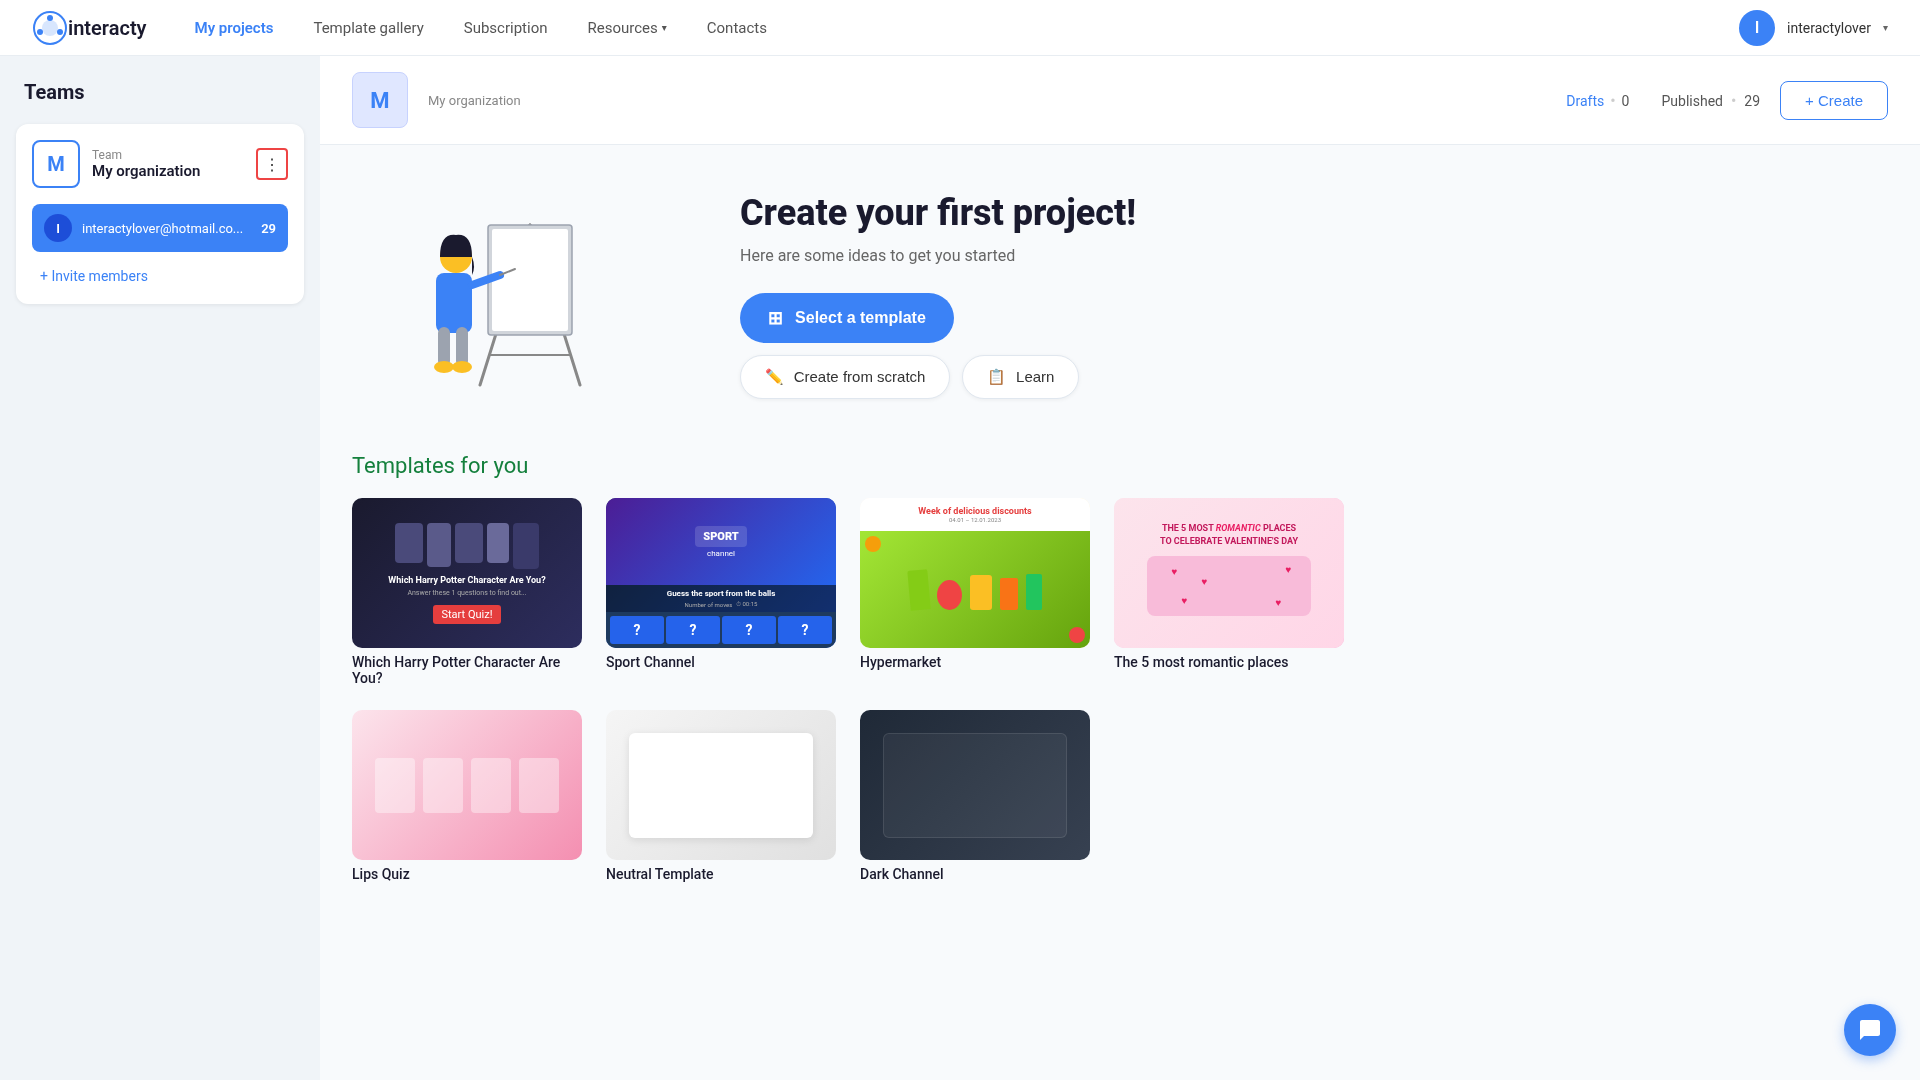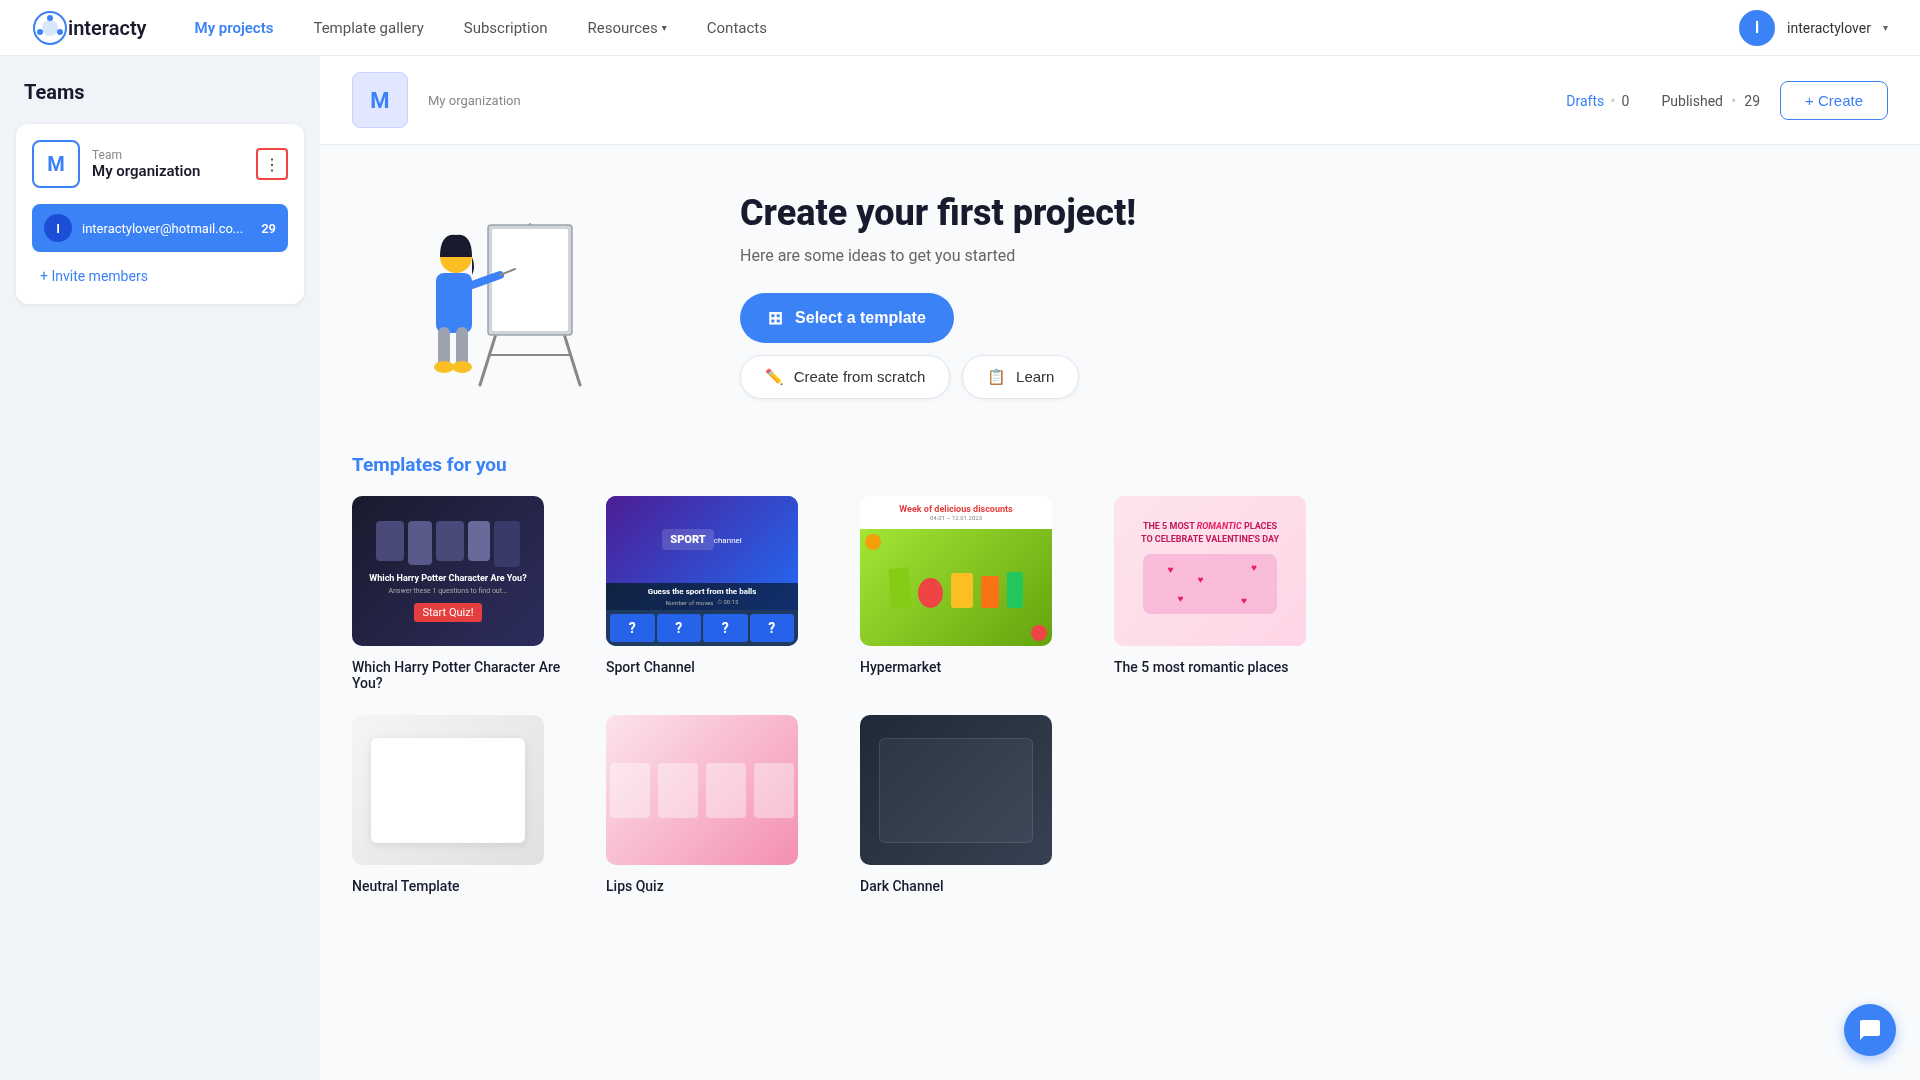--- a/index.html
+++ b/index.html
@@ -299,40 +299,40 @@
       align-items: center;
       gap: 10px;
       box-shadow: 0 1px 4px rgba(0,0,0,0.06);
     }
 
     
     .templates-section {
       padding: 8px 32px 32px;
     }
     .templates-title {
-      font-size: 19px;
-      font-weight: 700;
-      color: #3b82f6;
+      font-size: 22px;
+      font-weight: 400;
+      color: #15803d;
       margin-bottom: 20px;
     }
     .templates-grid {
       display: flex;
       gap: 24px;
       flex-wrap: wrap;
     }
     .template-card {
       width: 230px;
       cursor: pointer;
     }
     .template-thumb {
-      width: 192px;
+      width: 230px;
       height: 150px;
       border-radius: 10px;
       overflow: hidden;
-      margin-bottom: 13px;
+      margin-bottom: 6px;
       background: #e0e7ef;
       position: relative;
     }
     .template-name {
       font-size: 14px;
       font-weight: 500;
       color: #1a1a2e;
     }
 
     
@@ -723,21 +723,21 @@
               <div class="hp-cta">Start Quiz!</div>
             </div>
           </div>
           <div class="template-name">Which Harry Potter Character Are You?</div>
         </div>
 
         <div class="template-card">
           <div class="template-thumb tmpl-sport">
             <div class="sport-inner">
               <div class="sport-top">
-                <div style="display:flex;flex-direction:row;align-items:center;">
+                <div style="display:flex;flex-direction:column;align-items:center;">
                   <div class="sport-logo">SPORT</div>
                   <div style="color:#fff;font-size:8px;margin-top:2px;">channel</div>
                 </div>
               </div>
               <div class="sport-mid">
                 <div style="color:#fff;font-size:8px;font-weight:700;">Guess the sport from the balls</div>
                 <div style="color:#aaa;font-size:6px;display:flex;align-items:center;justify-content:center;gap:4px;margin-top:2px;">
                   <span>Number of moves</span>
                   <span>⏱ 00:15</span>
                 </div>
@@ -792,41 +792,41 @@
             </div>
           </div>
           <div class="template-name">The 5 most romantic places</div>
         </div>
 
       </div>
 
       <div class="templates-grid" style="margin-top:24px;">
 
         <div class="template-card">
-          <div class="template-thumb tmpl-bottom2">
-            <div style="width:100%;height:100%;background:linear-gradient(135deg,#f5f5f5,#e0e0e0);display:flex;align-items:center;justify-content:center;">
-              <div style="width:80%;height:70%;background:#fff;border-radius:6px;box-shadow:0 2px 8px rgba(0,0,0,0.1);"></div>
-            </div>
-          </div>
-          <div class="template-name">Neutral Template</div>
-        </div>
-
-        <div class="template-card">
           <div class="template-thumb tmpl-bottom1">
             <div class="lips-inner">
               <div class="lip-item" style="background:rgba(255,255,255,0.4);"></div>
               <div class="lip-item" style="background:rgba(255,255,255,0.4);"></div>
               <div class="lip-item" style="background:rgba(255,255,255,0.4);"></div>
               <div class="lip-item" style="background:rgba(255,255,255,0.4);"></div>
             </div>
           </div>
           <div class="template-name">Lips Quiz</div>
         </div>
 
         <div class="template-card">
+          <div class="template-thumb tmpl-bottom2">
+            <div style="width:100%;height:100%;background:linear-gradient(135deg,#f5f5f5,#e0e0e0);display:flex;align-items:center;justify-content:center;">
+              <div style="width:80%;height:70%;background:#fff;border-radius:6px;box-shadow:0 2px 8px rgba(0,0,0,0.1);"></div>
+            </div>
+          </div>
+          <div class="template-name">Neutral Template</div>
+        </div>
+
+        <div class="template-card">
           <div class="template-thumb tmpl-bottom3">
             <div style="width:100%;height:100%;background:linear-gradient(135deg,#1f2937,#374151);display:flex;align-items:center;justify-content:center;">
               <div style="width:80%;height:70%;background:rgba(255,255,255,0.05);border-radius:6px;border:1px solid rgba(255,255,255,0.1);"></div>
             </div>
           </div>
           <div class="template-name">Dark Channel</div>
         </div>
       </div>
     </div>
 

